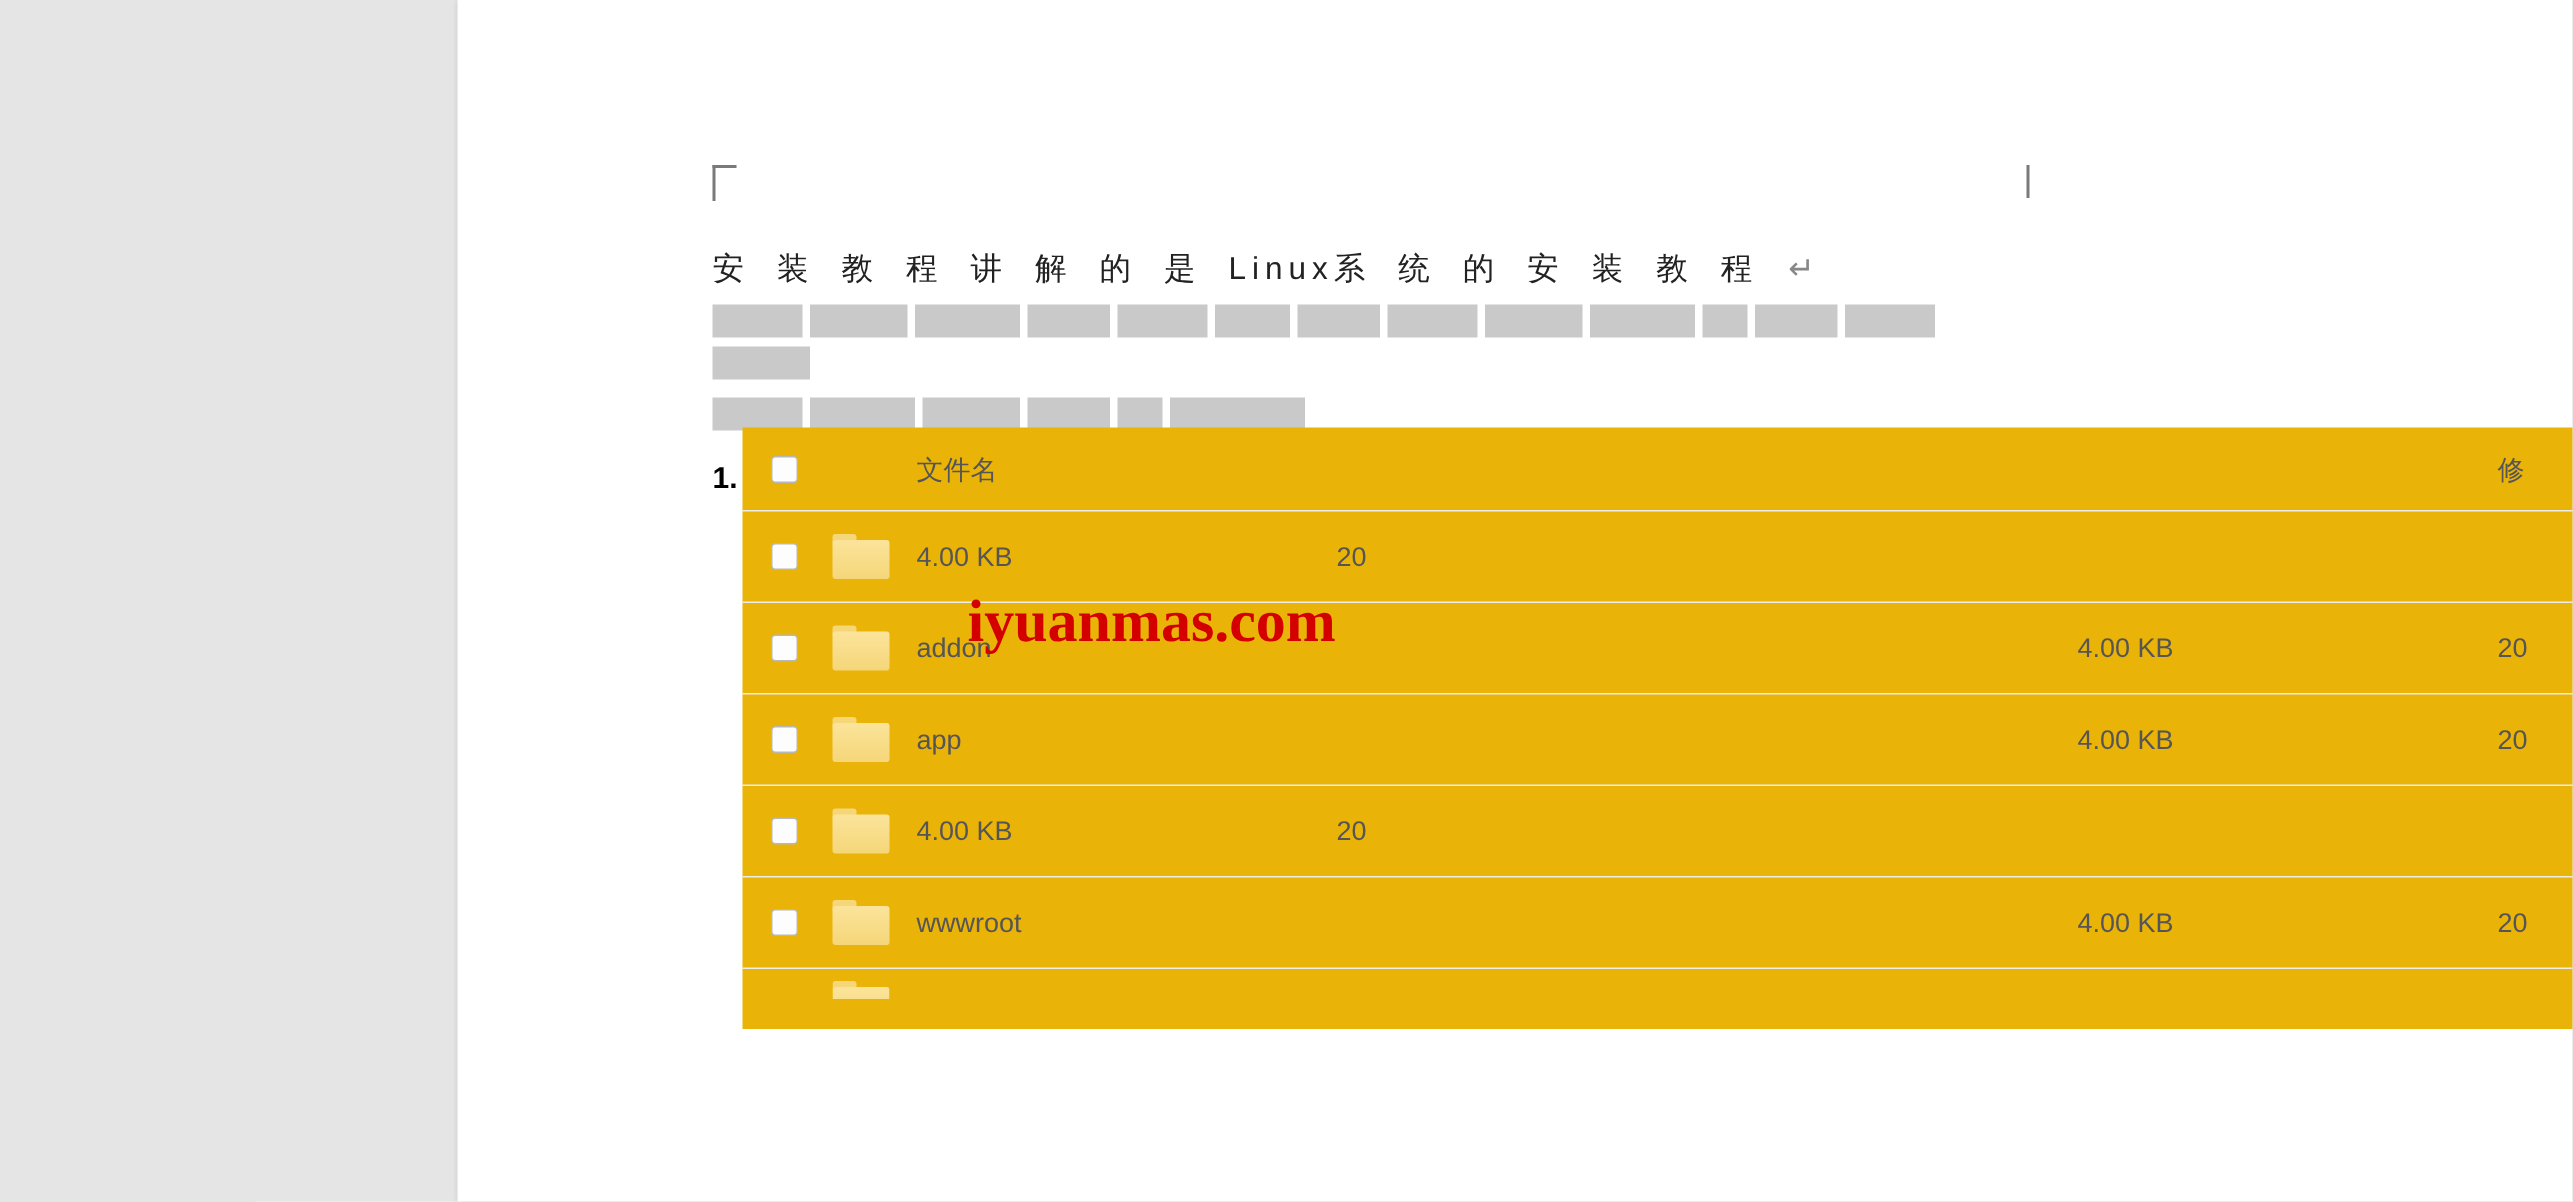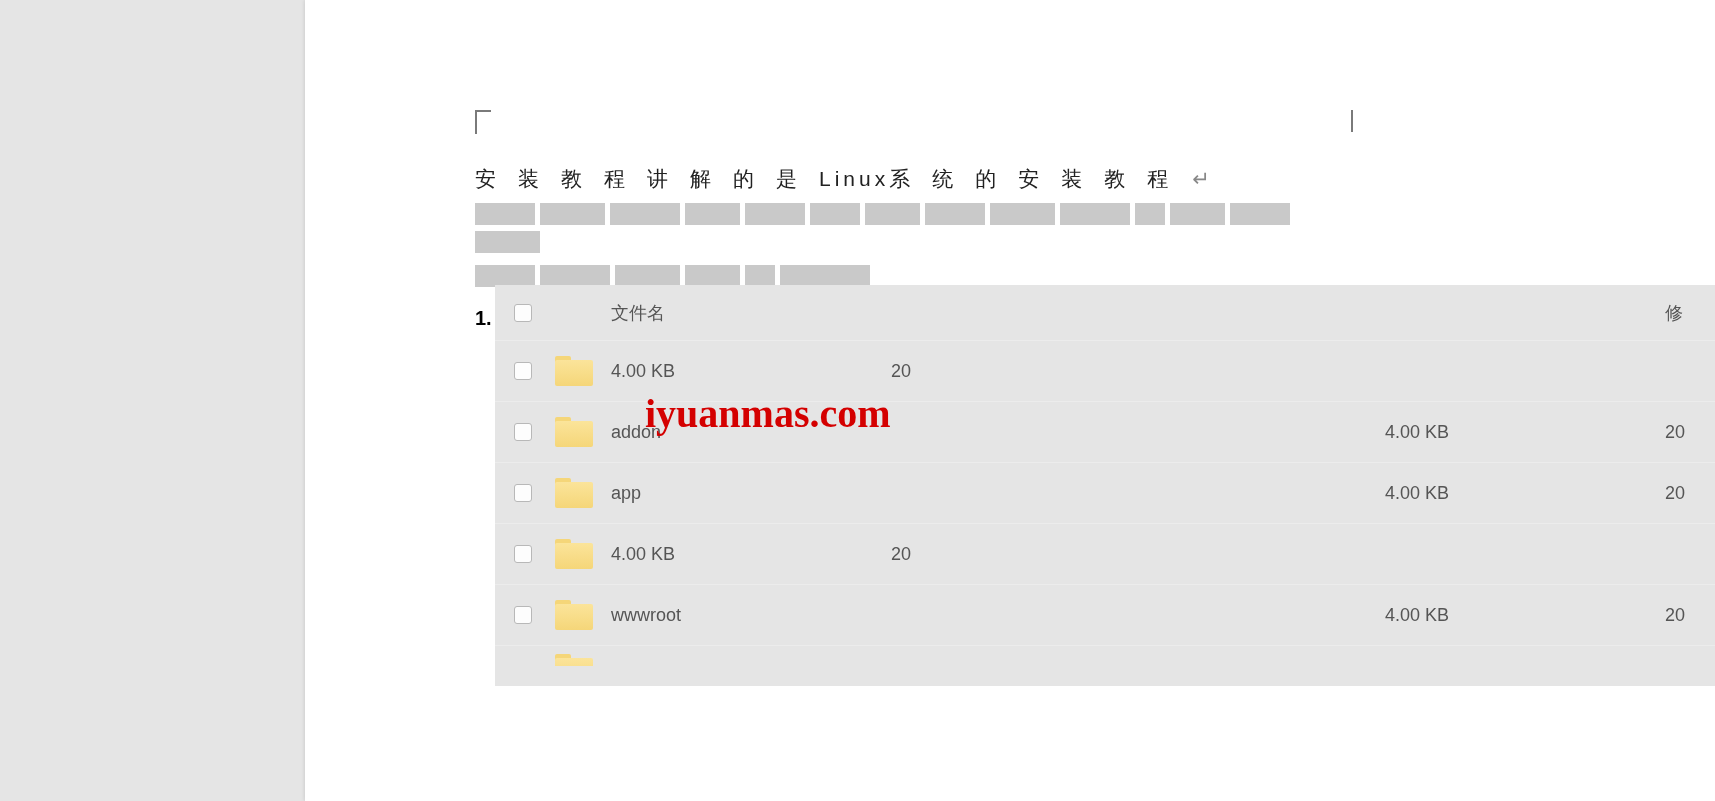--- a/index.html
+++ b/index.html
@@ -83,21 +83,21 @@
   .para-mark {
     color: #888;
     font-weight: 400;
     margin-left: 2px;
   }
   .file-table {
     position: absolute;
     left: 190px;
     top: 285px;
     width: 1220px;
-    background: #e5e5e5;
+    background: #eab308;
   }
   .ft-header, .ft-row {
     display: flex;
     align-items: center;
     height: 60px;
     border-bottom: 1px solid #ececec;
     font-size: 18px;
     color: #555;
   }
   .ft-header {

